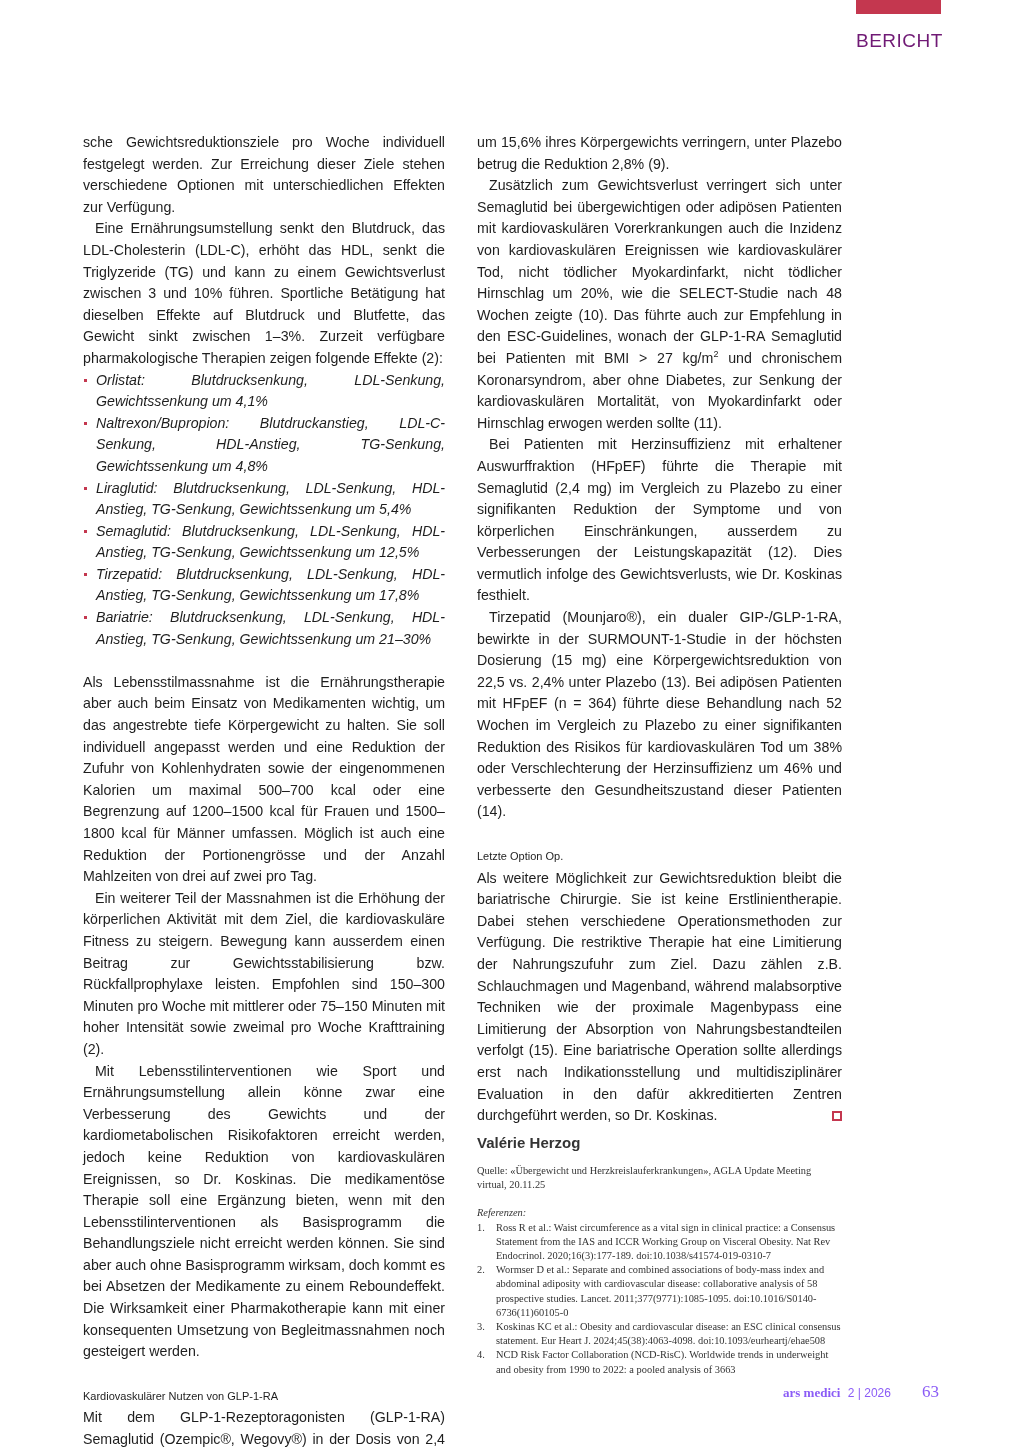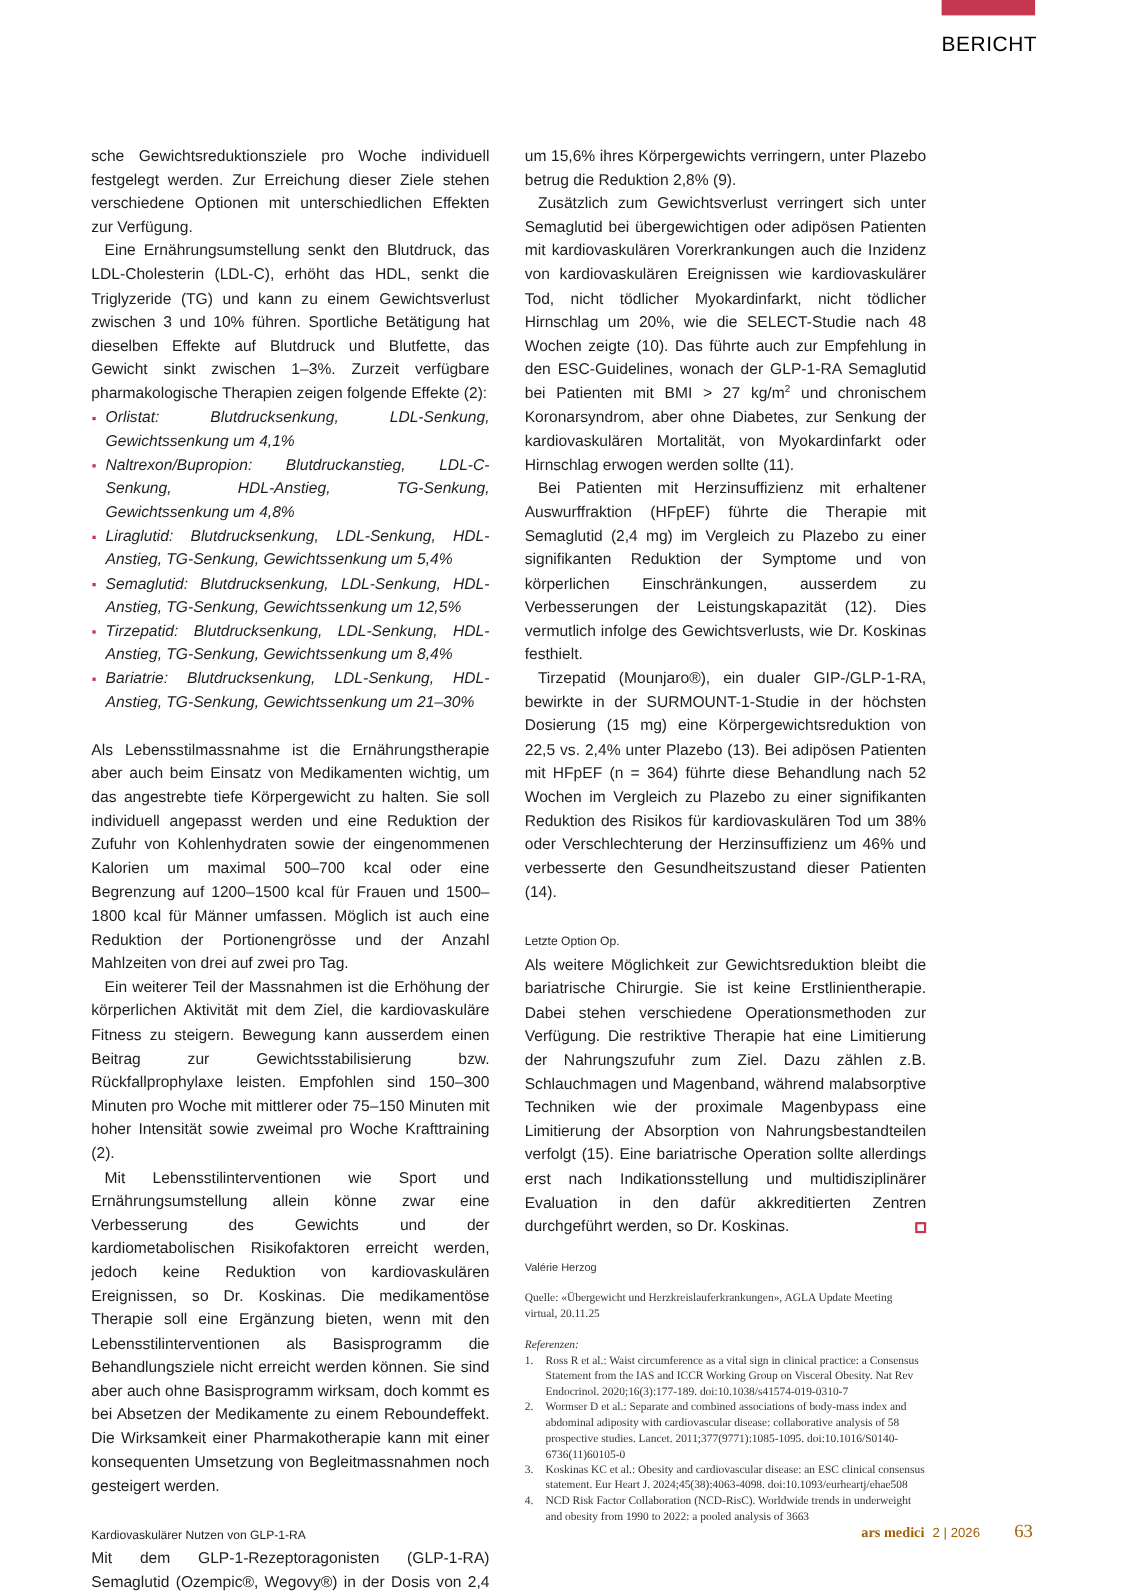--- a/index.html
+++ b/index.html
@@ -1,66 +1,66 @@
 <!DOCTYPE html>
 <html><head>
 <meta charset="utf-8">
 <style>
   * { margin:0; padding:0; box-sizing:border-box; }
   html, body { width:1024px; height:1448px; background:#ffffff; overflow:hidden; }
   body { position:relative; color:#1e1e1e; font-family:"Liberation Sans", sans-serif; }
 
   .topbar { position:absolute; left:856px; top:0; width:85px; height:14px; background:#c4374f; }
-  .section-label { position:absolute; left:856px; top:30px; font-size:19px; letter-spacing:0.5px; color:#000000; font-family:"Liberation Sans", sans-serif; }
+  .section-label { position:absolute; left:856px; top:30px; font-size:19px; letter-spacing:0.5px; color:#701a75; font-family:"Liberation Sans", sans-serif; }
 
   .col { position:absolute; top:132px; width:362px; font-size:14.2px; line-height:21.6px; text-align:justify; }
   .col-left { left:83px; }
   .col-right { left:477px; width:365px; }
 
   p { margin:0; }
   p.indent { text-indent:12px; }
   p.gap { margin-top:21.6px; }
 
   ul.bullets { list-style:none; }
   ul.bullets li { position:relative; padding-left:13px;font-style:italic; }
   ul.bullets li .dot { position:absolute; left:1px; top:9px; width:3px; height:3px; background:#c4374f; }
 
   h3 { font-size:11px; font-weight:normal; line-height:21.6px; margin-top:23px; }
 
   .end-mark { display:inline-block; width:10px; height:10px; border:2px solid #c4374f; float:right; margin-top:6px; }
 
   .meta { font-family:"Liberation Serif", serif; font-size:10.4px; line-height:14.2px; color:#333; text-align:left; }
-  .author { font-family:"Liberation Sans", sans-serif; font-weight:normal; font-size:10px; margin-top:19px; }
+  .author { font-family:"Liberation Sans", sans-serif; font-weight:bold; font-size:15px; margin-top:9px; }
   .source { margin-top:14px; }
   .refs-title { margin-top:14px;font-style:italic; }
   ol.refs { list-style:none; }
   ol.refs li { position:relative; padding-left:19px; }
   ol.refs li .num { position:absolute; left:0; top:0; }
 
-  .footer { position:absolute; top:1385px; left:783px; font-size:12px; color:#a16207; }
+  .footer { position:absolute; top:1385px; left:783px; font-size:12px; color:#8b5cf6; }
   .footer .mag { font-family:"Liberation Serif", serif; font-weight:bold; font-size:13px; }
   .footer .issue { font-family:"Liberation Sans", sans-serif; margin-left:4px; }
   .footer .page { position:absolute; left:139px; top:-3px; font-family:"Liberation Serif", serif; font-weight:normal; font-size:17px; }
   sup { font-size:9px; line-height:0; }
 </style>
 </head>
 <body>
 
 <div class="topbar"></div>
 <div class="section-label">BERICHT</div>
 
 <div class="col col-left">
   <p>sche Gewichtsreduktionsziele pro Woche individuell festgelegt werden. Zur Erreichung dieser Ziele stehen verschiedene Optionen mit unterschiedlichen Effekten zur Verfügung.</p>
   <p class="indent">Eine Ernährungsumstellung senkt den Blutdruck, das LDL-Cholesterin (LDL-C), erhöht das HDL, senkt die Triglyzeride (TG) und kann zu einem Gewichtsverlust zwischen 3 und 10% führen. Sportliche Betätigung hat dieselben Effekte auf Blutdruck und Blutfette, das Gewicht sinkt zwischen 1–3%. Zurzeit verfügbare pharmakologische Therapien zeigen folgende Effekte (2):</p>
   <ul class="bullets">
     <li><span class="dot"></span><span>Orlistat: Blutdrucksenkung, LDL-Senkung, Gewichtssenkung um 4,1%</span></li>
     <li><span class="dot"></span><span>Naltrexon/Bupropion: Blutdruckanstieg, LDL-C-Senkung, HDL-Anstieg, TG-Senkung, Gewichtssenkung um 4,8%</span></li>
     <li><span class="dot"></span><span>Liraglutid: Blutdrucksenkung, LDL-Senkung, HDL-Anstieg, TG-Senkung, Gewichtssenkung um 5,4%</span></li>
     <li><span class="dot"></span><span>Semaglutid: Blutdrucksenkung, LDL-Senkung, HDL-Anstieg, TG-Senkung, Gewichtssenkung um 12,5%</span></li>
-    <li><span class="dot"></span><span>Tirzepatid: Blutdrucksenkung, LDL-Senkung, HDL-Anstieg, TG-Senkung, Gewichtssenkung um 8,4%</span></li>
+    <li><span class="dot"></span><span>Tirzepatid: Blutdrucksenkung, LDL-Senkung, HDL-Anstieg, TG-Senkung, Gewichtssenkung um 17,8%</span></li>
     <li><span class="dot"></span><span>Bariatrie: Blutdrucksenkung, LDL-Senkung, HDL-Anstieg, TG-Senkung, Gewichtssenkung um 21–30%</span></li>
   </ul>
   <p class="gap">Als Lebensstilmassnahme ist die Ernährungstherapie aber auch beim Einsatz von Medikamenten wichtig, um das angestrebte tiefe Körpergewicht zu halten. Sie soll individuell angepasst werden und eine Reduktion der Zufuhr von Kohlenhydraten sowie der eingenommenen Kalorien um maximal 500–700 kcal oder eine Begrenzung auf 1200–1500 kcal für Frauen und 1500–1800 kcal für Männer umfassen. Möglich ist auch eine Reduktion der Portionengrösse und der Anzahl Mahlzeiten von drei auf zwei pro Tag.</p>
   <p class="indent">Ein weiterer Teil der Massnahmen ist die Erhöhung der körperlichen Aktivität mit dem Ziel, die kardiovaskuläre Fitness zu steigern. Bewegung kann ausserdem einen Beitrag zur Gewichtsstabilisierung bzw. Rückfallprophylaxe leisten. Empfohlen sind 150–300 Minuten pro Woche mit mittlerer oder 75–150 Minuten mit hoher Intensität sowie zweimal pro Woche Krafttraining (2).</p>
   <p class="indent">Mit Lebensstilinterventionen wie Sport und Ernährungsumstellung allein könne zwar eine Verbesserung des Gewichts und der kardiometabolischen Risikofaktoren erreicht werden, jedoch keine Reduktion von kardiovaskulären Ereignissen, so Dr. Koskinas. Die medikamentöse Therapie soll eine Ergänzung bieten, wenn mit den Lebensstilinterventionen als Basisprogramm die Behandlungsziele nicht erreicht werden können. Sie sind aber auch ohne Basisprogramm wirksam, doch kommt es bei Absetzen der Medikamente zu einem Reboundeffekt. Die Wirksamkeit einer Pharmakotherapie kann mit einer konsequenten Umsetzung von Begleitmassnahmen noch gesteigert werden.</p>
   <h3>Kardiovaskulärer Nutzen von GLP-1-RA</h3>
   <p>Mit dem GLP-1-Rezeptoragonisten (GLP-1-RA) Semaglutid (Ozempic®, Wegovy®) in der Dosis von 2,4 mg konnten erwachsene Patienten in der STEP-1-Studie nach 68 Wochen</p>
 </div>
 
 <div class="col col-right">

